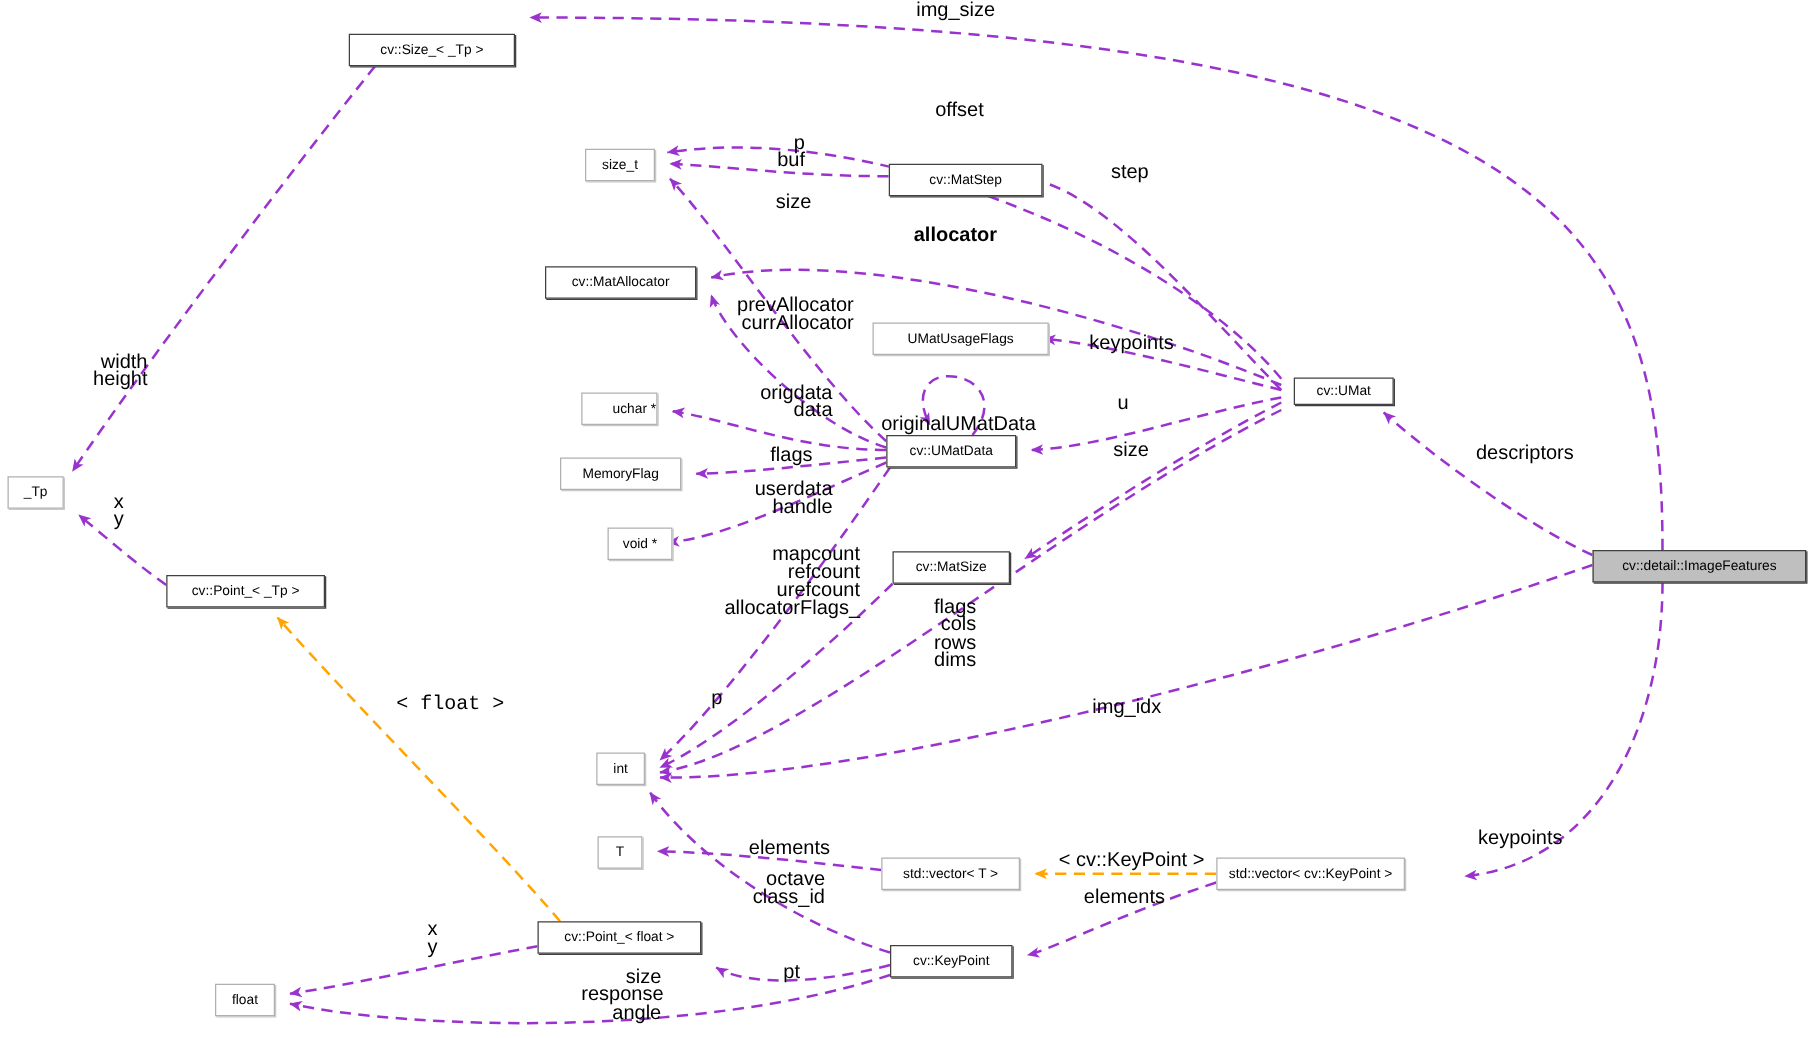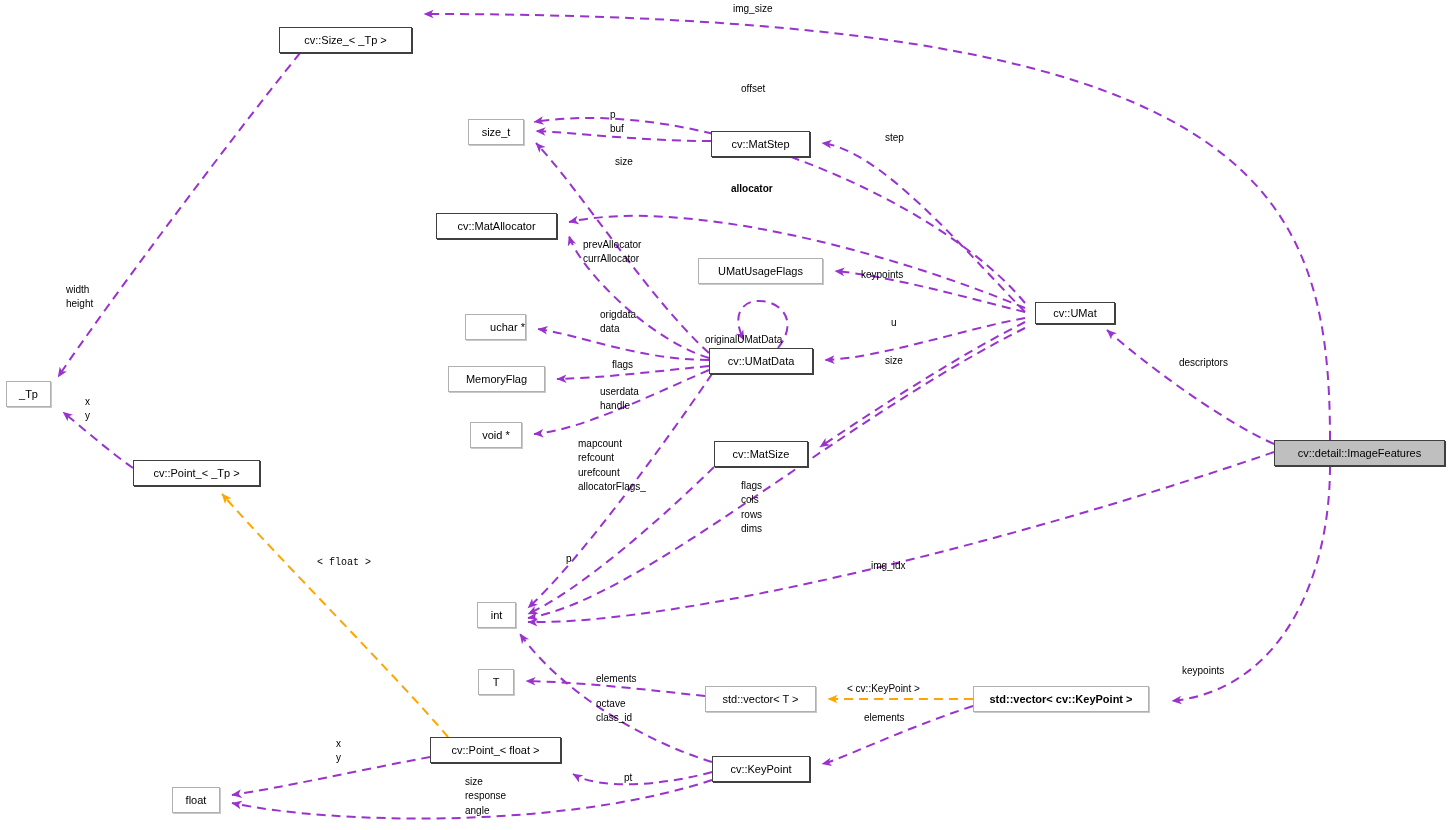--- a/index.html
+++ b/index.html
@@ -6,22 +6,22 @@
   html,body{margin:0;padding:0;background:#ffffff;}
   #canvas{position:relative;width:1451px;height:830px;background:#ffffff;
           font-family:"Liberation Sans","DejaVu Sans",sans-serif;overflow:hidden;}
   #edges{position:absolute;left:0;top:0;width:1451px;height:830px;}
   .node{position:absolute;box-sizing:border-box;display:flex;align-items:center;
         justify-content:center;white-space:nowrap;background:#ffffff;
         font-size:11px;color:#000000;line-height:1;}
   .node.cls{border:1px solid #404040;box-shadow:1px 1px 0 0 #404040;}
   .node.typ{border:1px solid #b0b0b0;box-shadow:1px 1px 0 0 #c8c8c8;}
   .node.focus{background:#bfbfbf;border:1px solid #404040;box-shadow:1px 1px 0 0 #404040;}
-  .elabel{position:absolute;font-size:10px;color:#000000;white-space:pre;
-          line-height:14.4px;text-align:left;}
+  .elabel{position:absolute;font-size:16px;color:#000000;white-space:pre;
+          line-height:14.4px;text-align:right;}
 </style>
 </head>
 <body>
 
 <div id="canvas">
 
   <svg id="edges" viewBox="0 0 1451 830" xmlns="http://www.w3.org/2000/svg">
     <defs>
       <marker id="ah-p" markerWidth="11" markerHeight="11" refX="9.5" refY="5.5" orient="auto" markerUnits="userSpaceOnUse">
         <path d="M0,1.2 L10,5.5 L0,9.8 L2.6,5.5 Z" fill="#9a32cd"></path>
@@ -94,36 +94,36 @@
 
       <path d="M448,737 C400,680 280,560 222,494"></path>
 
       <path d="M973,699 C920,699 880,699 828,699"></path>
     </g>
   </svg>
 
   <div id="nodes">
       <div class="node cls" style="left: 279px; top: 27px; width: 133px; height: 26px;">cv::Size_&lt; _Tp &gt;</div>
       <div class="node typ" style="left: 468px; top: 119px; width: 56px; height: 26px;">size_t</div>
-      <div class="node cls" style="left: 711px; top: 131px; width: 99px; height: 26px;">cv::MatStep</div>
+      <div class="node cls" style="left: 711px; top: 131px; width: 123px; height: 26px;">cv::MatStep</div>
       <div class="node cls" style="left: 436px; top: 213px; width: 121px; height: 26px;">cv::MatAllocator</div>
-      <div class="node typ" style="left: 698px; top: 258px; width: 125px; height: 26px;">UMatUsageFlags</div>
+      <div class="node typ" style="left: 698px; top: 258px; width: 141px; height: 26px;">UMatUsageFlags</div>
       <div class="node cls" style="left: 1035px; top: 302px; width: 80px; height: 22px;">cv::UMat</div>
       <div class="node typ" style="left: 465px; top: 314px; width: 61px; height: 26px; padding-left: 24px;">uchar *</div>
       <div class="node cls" style="left: 709px; top: 348px; width: 104px; height: 26px;">cv::UMatData</div>
       <div class="node typ" style="left: 448px; top: 366px; width: 97px; height: 26px;">MemoryFlag</div>
-      <div class="node typ" style="left: 470px; top: 422px; width: 52px; height: 26px;">void *</div>
+      <div class="node typ" style="left: 486px; top: 422px; width: 52px; height: 26px;">void *</div>
       <div class="node typ" style="left: 6px; top: 381px; width: 45px; height: 26px;">_Tp</div>
       <div class="node cls" style="left: 714px; top: 441px; width: 94px; height: 26px;">cv::MatSize</div>
       <div class="node focus" style="left: 1274px; top: 440px; width: 171px; height: 26px;">cv::detail::ImageFeatures</div>
       <div class="node cls" style="left: 133px; top: 460px; width: 127px; height: 26px;">cv::Point_&lt; _Tp &gt;</div>
       <div class="node typ" style="left: 477px; top: 602px; width: 39px; height: 26px;">int</div>
       <div class="node typ" style="left: 478px; top: 669px; width: 36px; height: 26px;">T</div>
       <div class="node typ" style="left: 705px; top: 686px; width: 111px; height: 26px;">std::vector&lt; T &gt;</div>
-      <div class="node typ" style="left: 973px; top: 686px; width: 176px; height: 26px; font-weight: bold;">std::vector&lt; cv::KeyPoint &gt;</div>
+      <div class="node typ" style="left: 973px; top: 686px; width: 151px; height: 26px;">std::vector&lt; cv::KeyPoint &gt;</div>
       <div class="node cls" style="left: 430px; top: 737px; width: 131px; height: 26px;">cv::Point_&lt; float &gt;</div>
       <div class="node cls" style="left: 712px; top: 756px; width: 98px; height: 26px;">cv::KeyPoint</div>
       <div class="node typ" style="left: 172px; top: 787px; width: 48px; height: 26px;">float</div>
     </div>
   <div id="labels">
       <div class="elabel" style="left: 733px; top: 2px; width: 62px;">img_size</div>
       <div class="elabel" style="left: 741px; top: 82px; width: 46px;">offset</div>
       <div class="elabel" style="left: 610px; top: 108px; width: 34px;">p
 buf</div>
       <div class="elabel" style="left: 885px; top: 131px; width: 34px;">step</div>

